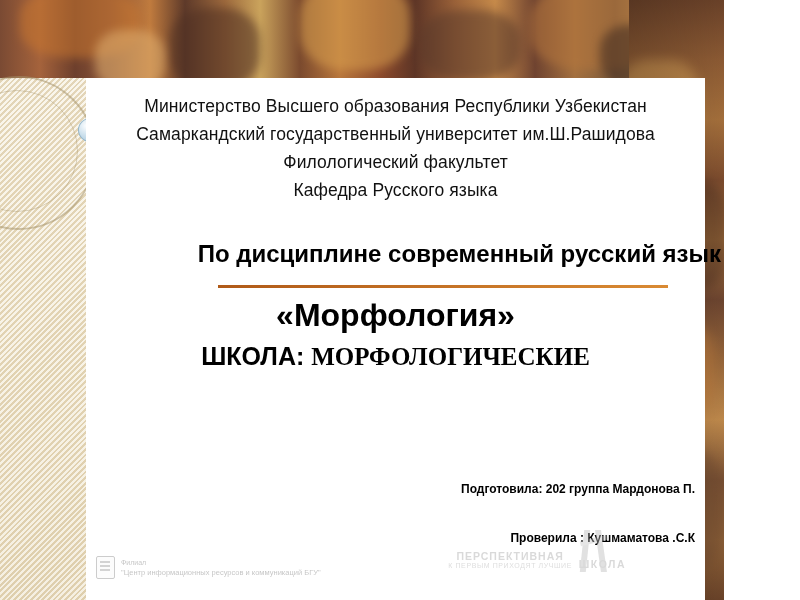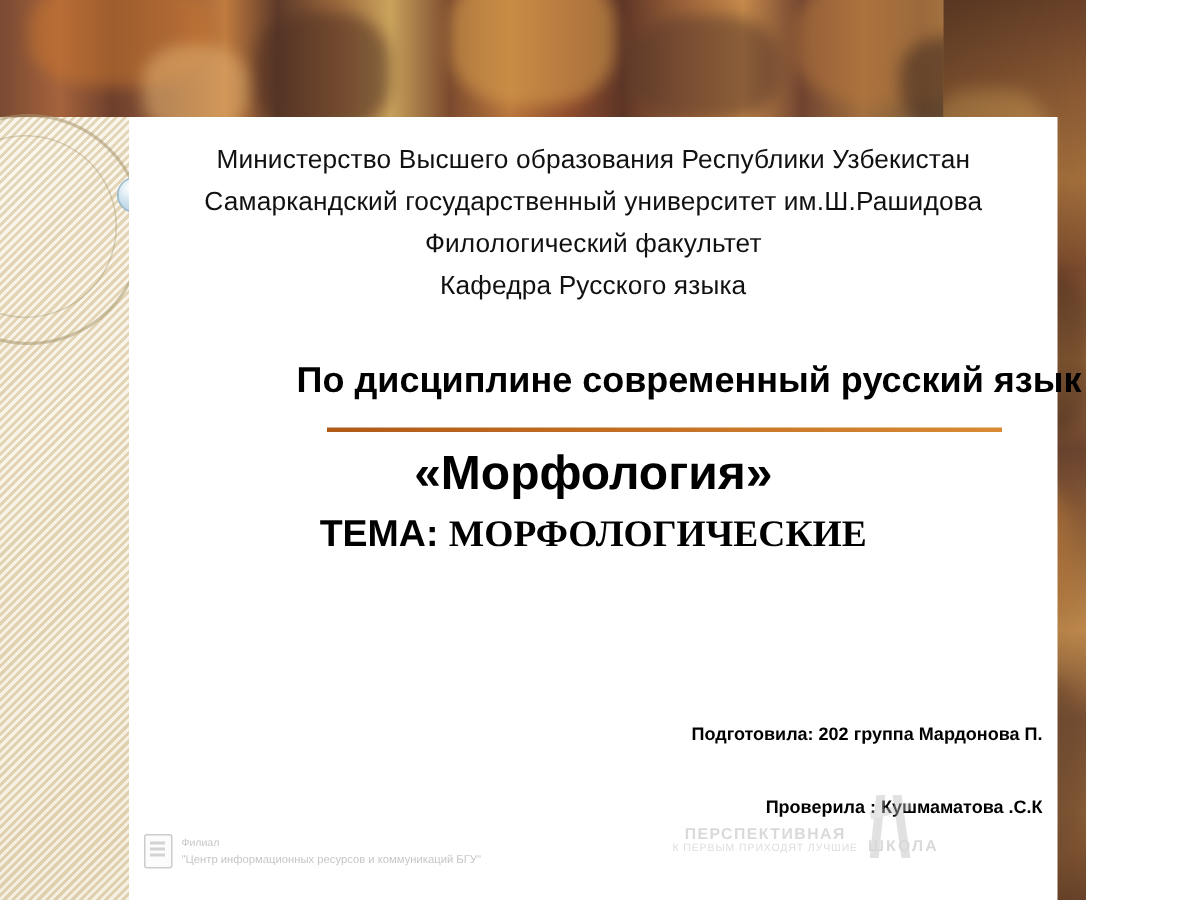--- a/index.html
+++ b/index.html
@@ -330,21 +330,21 @@
       <div>Самаркандский  государственный университет им.Ш.Рашидова</div>
       <div>Филологический факультет</div>
       <div>Кафедра  Русского языка</div>
     </div>
 
     <div class="discipline">По дисциплине современный русский язык</div>
     <div class="accent-rule"></div>
     <div class="discipline-sub">«Морфология»</div>
 
     <div class="theme-line1">
-      <span class="lead">ТЕМА:</span>
+      <span class="lead">ШКОЛА:</span>
       <span class="serif">МОРФОЛОГИЧЕСКИЕ</span>
     </div>
 
     <div class="credit credit-1">Подготовила: 202 группа Мардонова П.</div>
     <div class="credit credit-2">Проверила : Кушмаматова .С.К</div>
   </div>
 
   <div class="footer-left">
     <div class="fl-icon"></div>
     <div class="fl-text">

